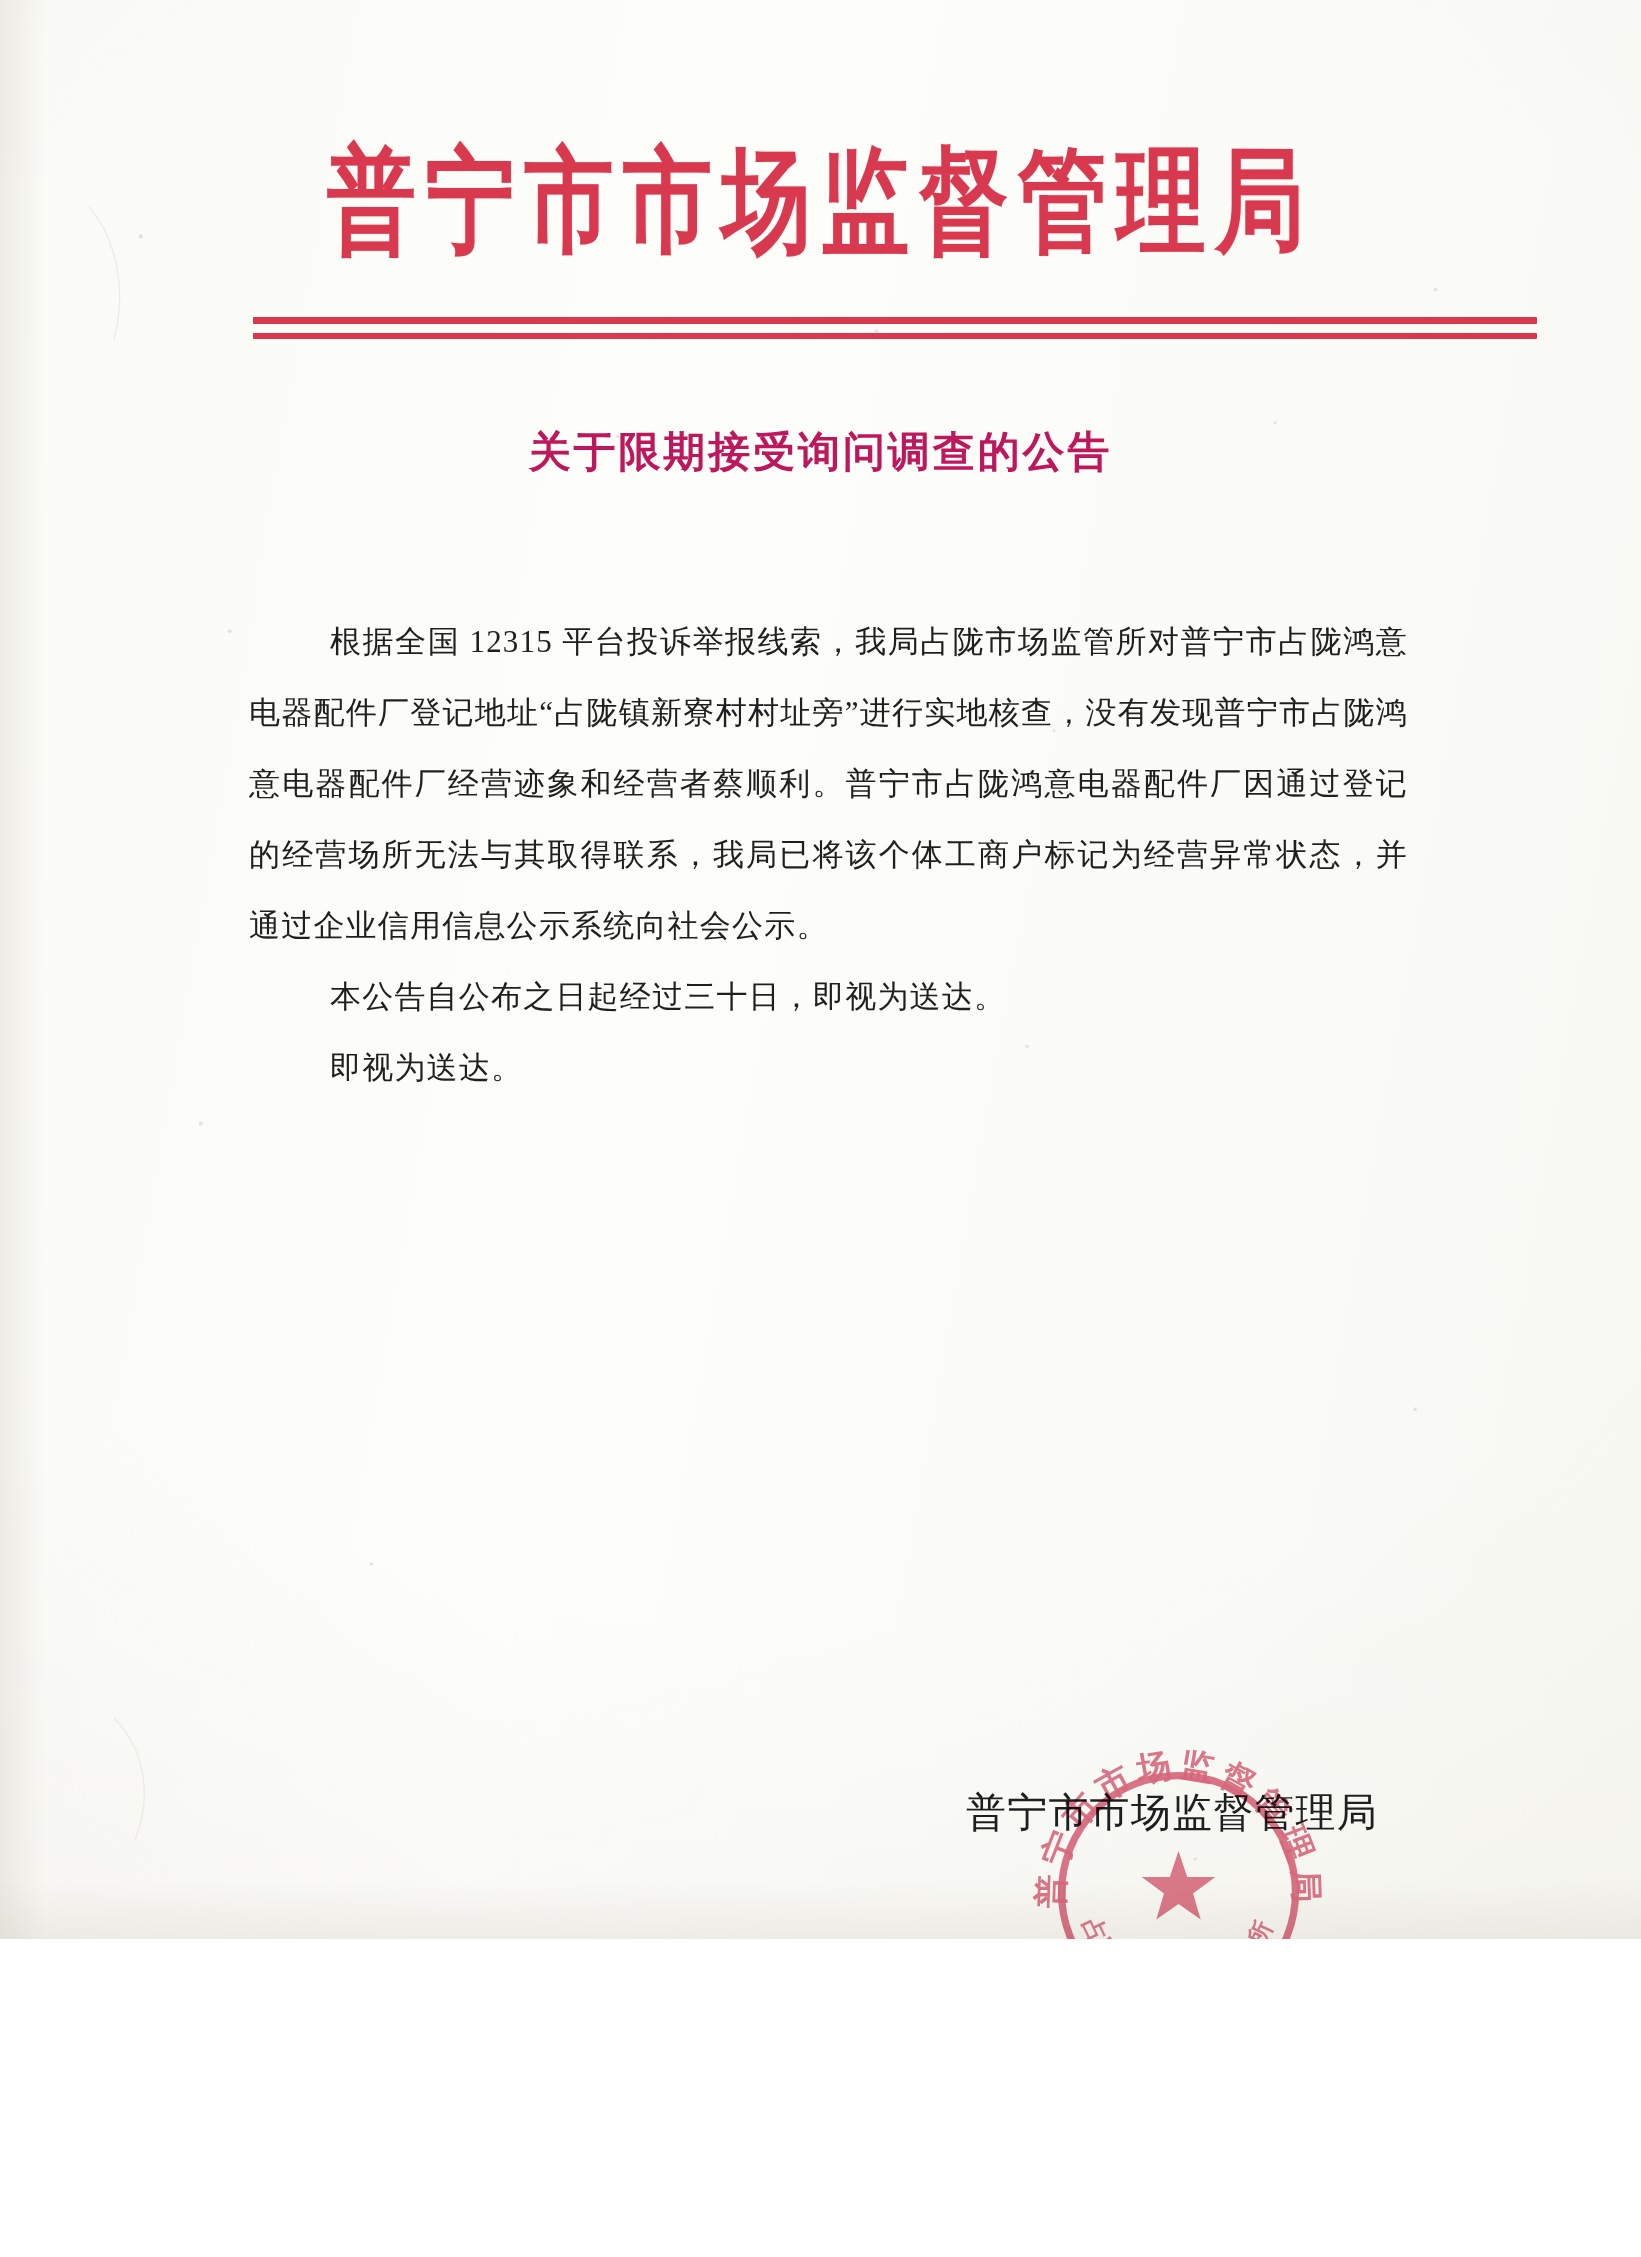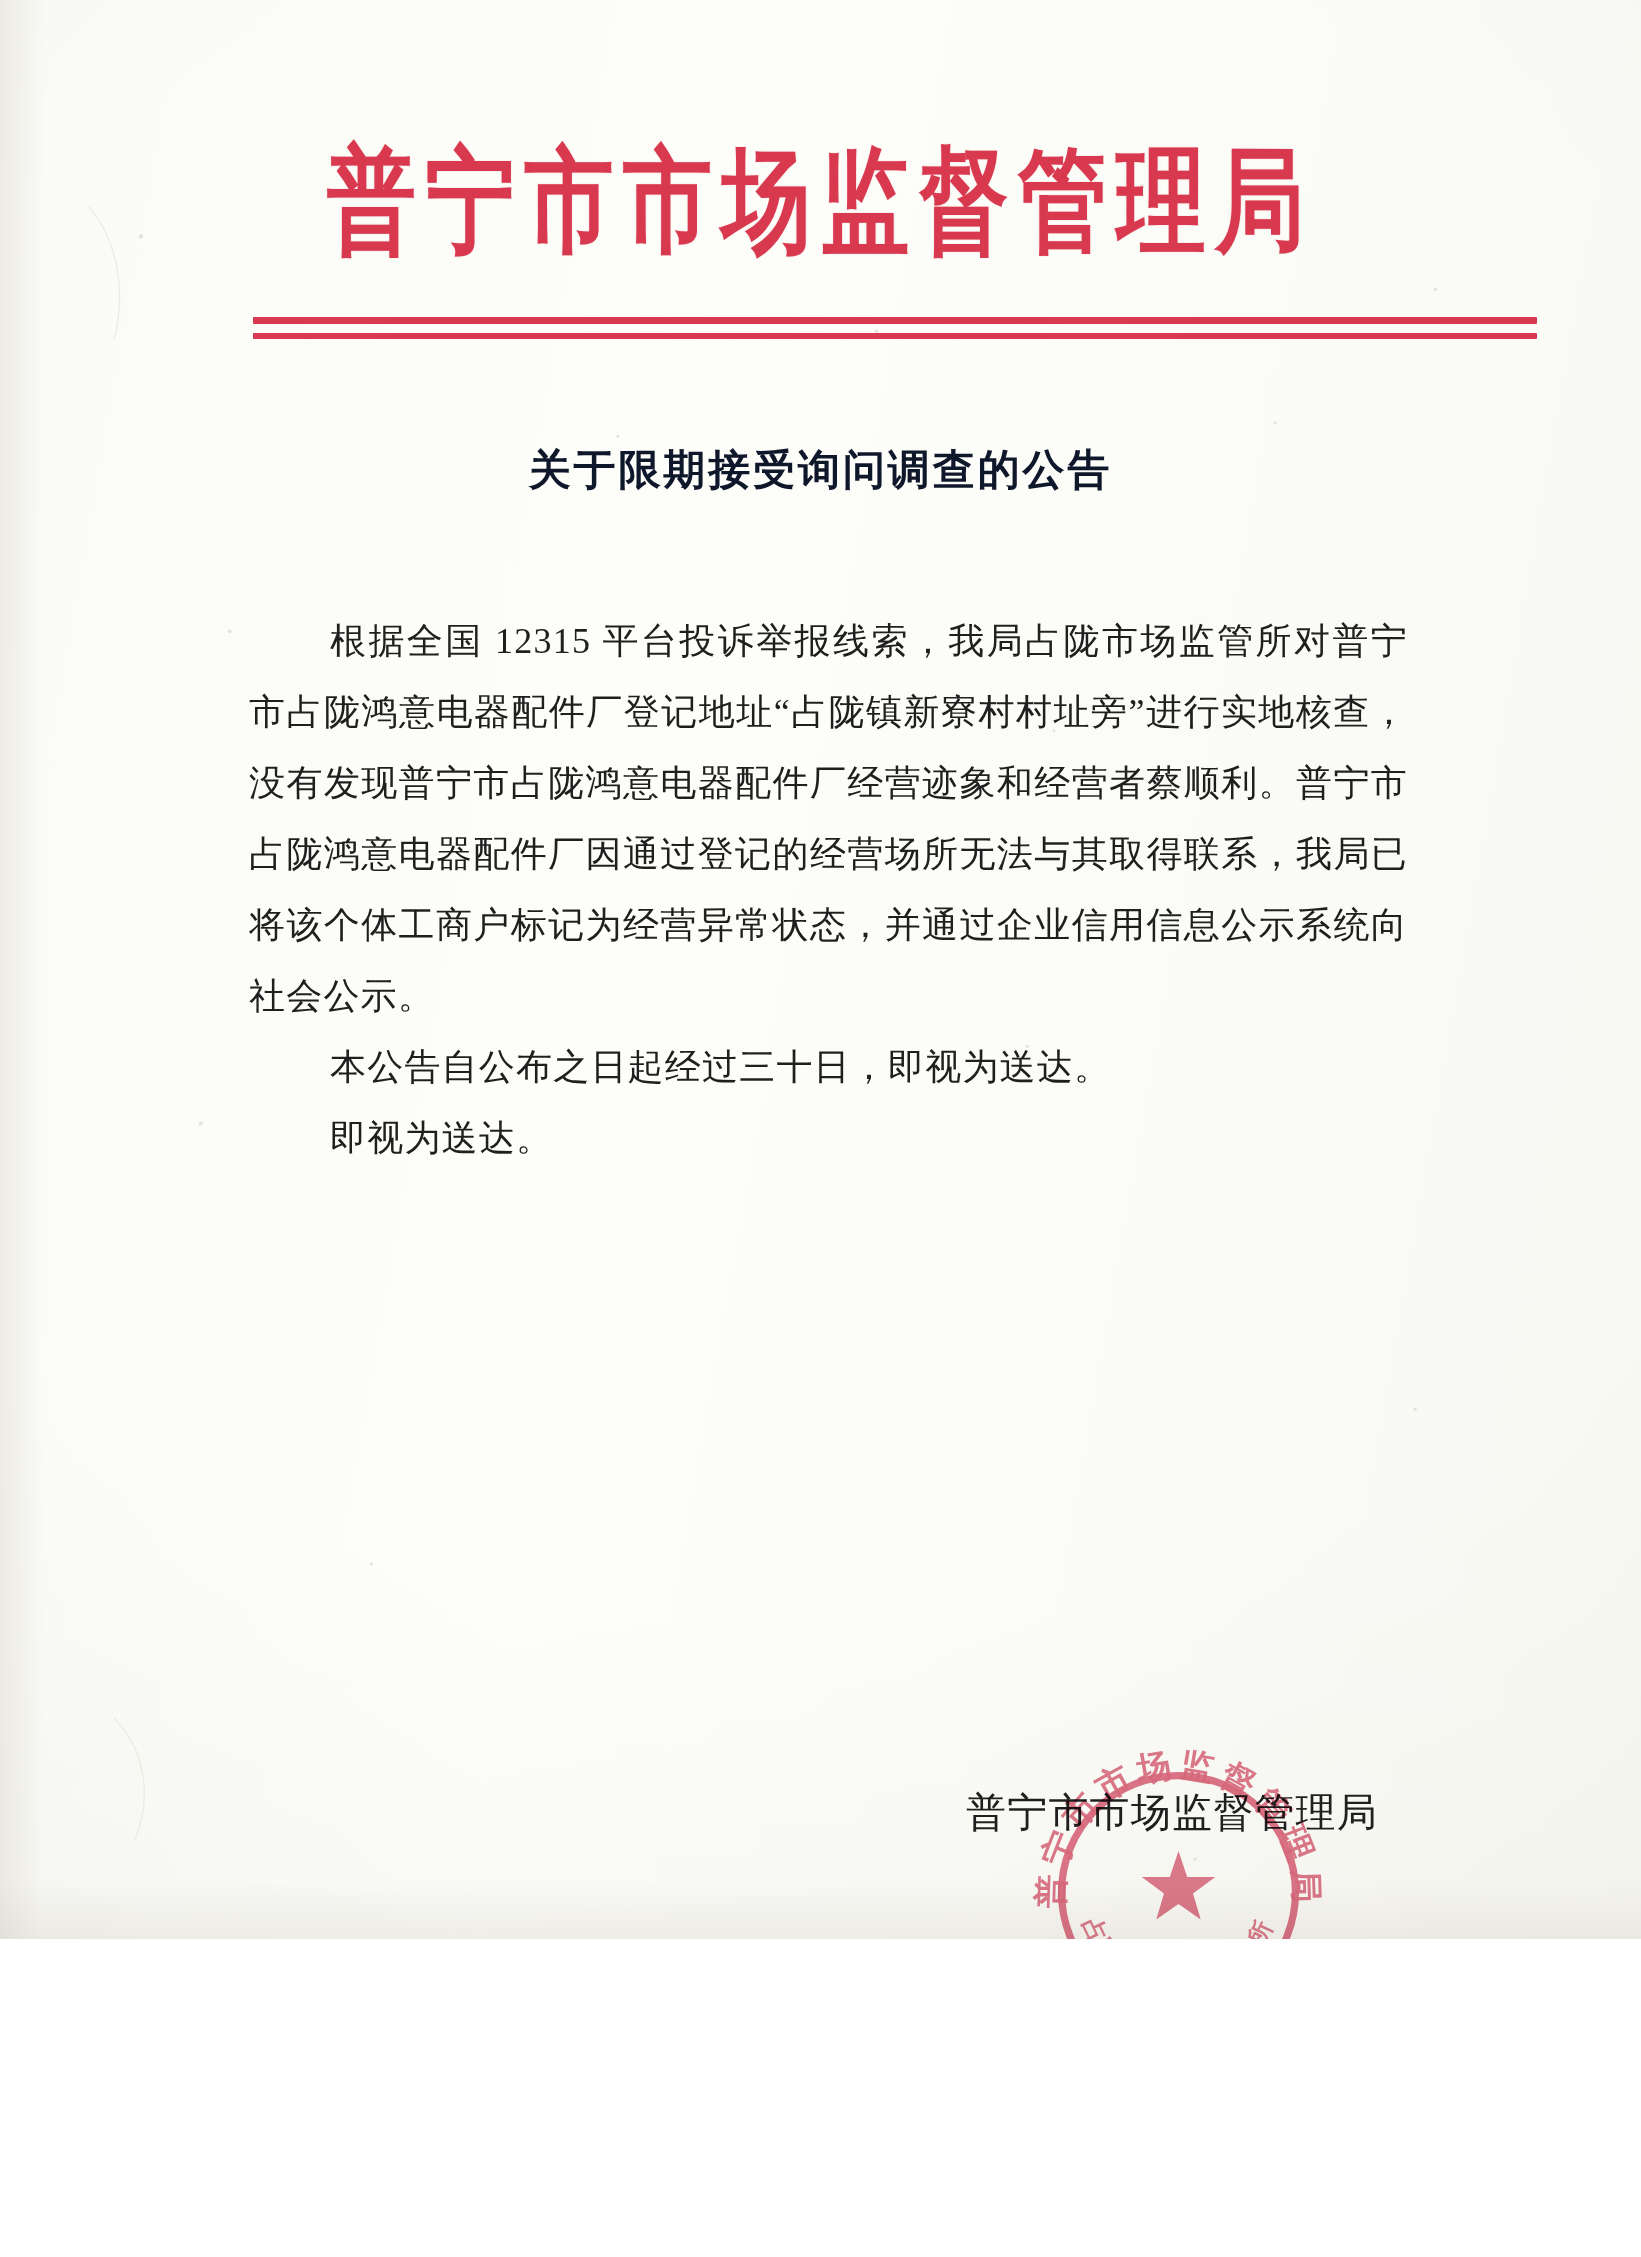--- a/index.html
+++ b/index.html
@@ -66,40 +66,40 @@
   }
   .red-rule.thin {
     height: 5.8px;
     margin-top: 9.7px;
   }
 
   
   #doc-title {
     position: absolute;
     left: 0;
-    top: 442px;
+    top: 424px;
     width: 1641px;
     text-align: center;
-    color: #0f172a;
+    color: #be185d;
     font-family: "Liberation Serif", "DejaVu Serif", serif;
     font-weight: bold;
     font-size: 42px;
     letter-spacing: 2.9px;
     white-space: nowrap;
   }
 
   
   #body-block {
     position: absolute;
     left: 249px;
     top: 606px;
     width: 1159px;
     color: #1f1f1f;
     font-family: "Liberation Serif", "DejaVu Serif", serif;
-    font-size: 36px;
+    font-size: 31px;
     line-height: 71px;
     letter-spacing: 1.2px;
     text-align: justify;
     text-justify: inter-character;
   }
   #body-block p {
     margin: 0;
     text-indent: 81px;
   }
 

